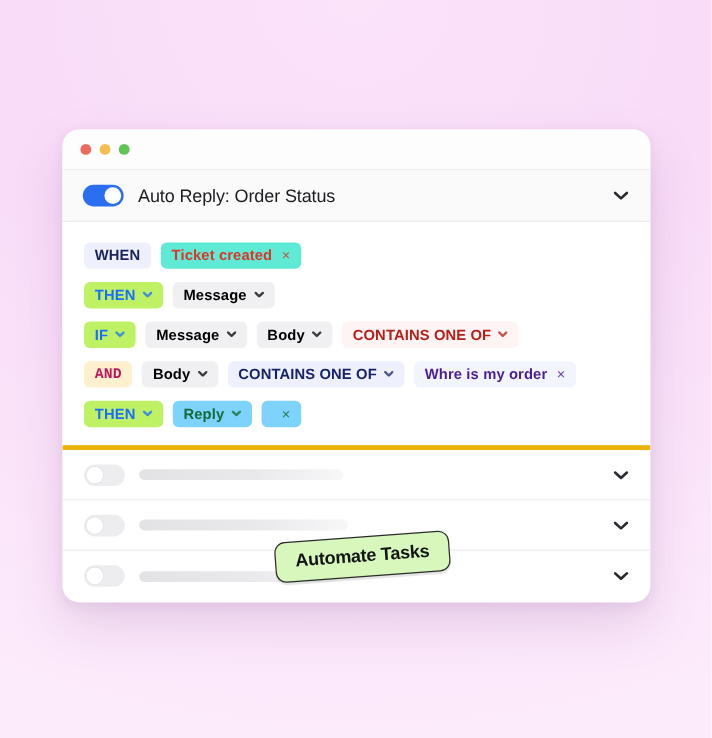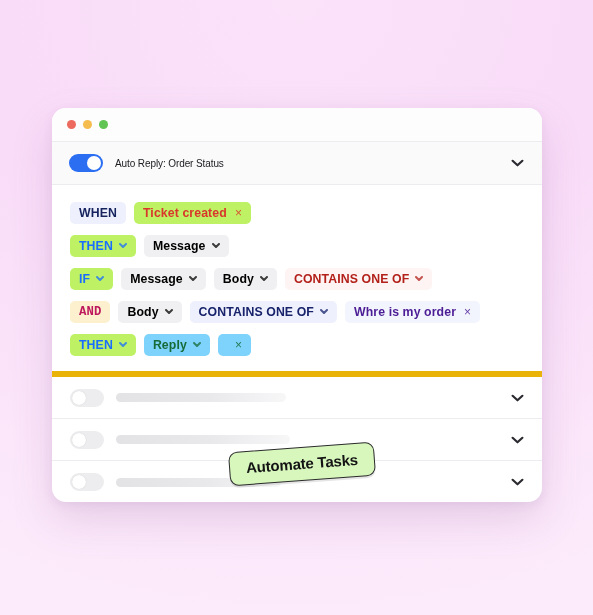--- a/index.html
+++ b/index.html
@@ -71,21 +71,21 @@
   .toggle .knob {
     position: absolute;
     top: 2px;
     left: 18px;
     width: 14px;
     height: 14px;
     border-radius: 50%;
     background: #ffffff;
   }
   .rule-title {
-    font-size: 10px;
+    font-size: 15px;
     color: #1b1b20;
     letter-spacing: -0.1px;
     flex: 1;
   }
 
   .chev {
     width: 13px;
     height: 8px;
     flex: none;
     display: block;
@@ -95,21 +95,21 @@
     stroke: #2a2a30;
     stroke-width: 2.2;
     stroke-linecap: round;
     stroke-linejoin: round;
   }
 
   
   .rule-body {
     padding: 11px 0 10px 0;
     background: #ffffff;
-    border-bottom: 6px solid #eab308;
+    border-bottom: 4px solid #eab308;
   }
   .rule-line {
     display: flex;
     align-items: center;
     padding: 0 18px;
     height: 33px;
   }
   .pill {
     display: inline-flex;
     align-items: center;
@@ -140,21 +140,21 @@
     margin-left: 8px;
     font-size: 12px;
     font-weight: normal;
     opacity: 0.85;
   }
 
   .p-blue-soft  { background: #eef1fd; color: #16235e; }
   .p-blue-bold  { background: #bef264; color: #1a6dff; }
   .p-blue-navy  { background: #eef1fd; color: #17226b; }
   .p-blue-value { background: #f2f5fe; color: #4c1d95; font-weight: bold; }
-  .p-red        { background: #bef264; color: #d9372b; justify-content: space-between; }
+  .p-red        { background: #5eead4; color: #d9372b; justify-content: space-between; }
   .p-red-plain  { background: #fdf4f3; color: #b3201a; }
   .p-gray       { background: #f0f0f2; color: #000000; }
   .p-amber      { background: #fdf0cf; color: #be185d; font-family: Liberation Mono, monospace; }
   .p-green      { background: #7dd3fc; color: #176b38; }
 
   
   .skeleton-row {
     height: 42px;
     display: flex;
     align-items: center;

